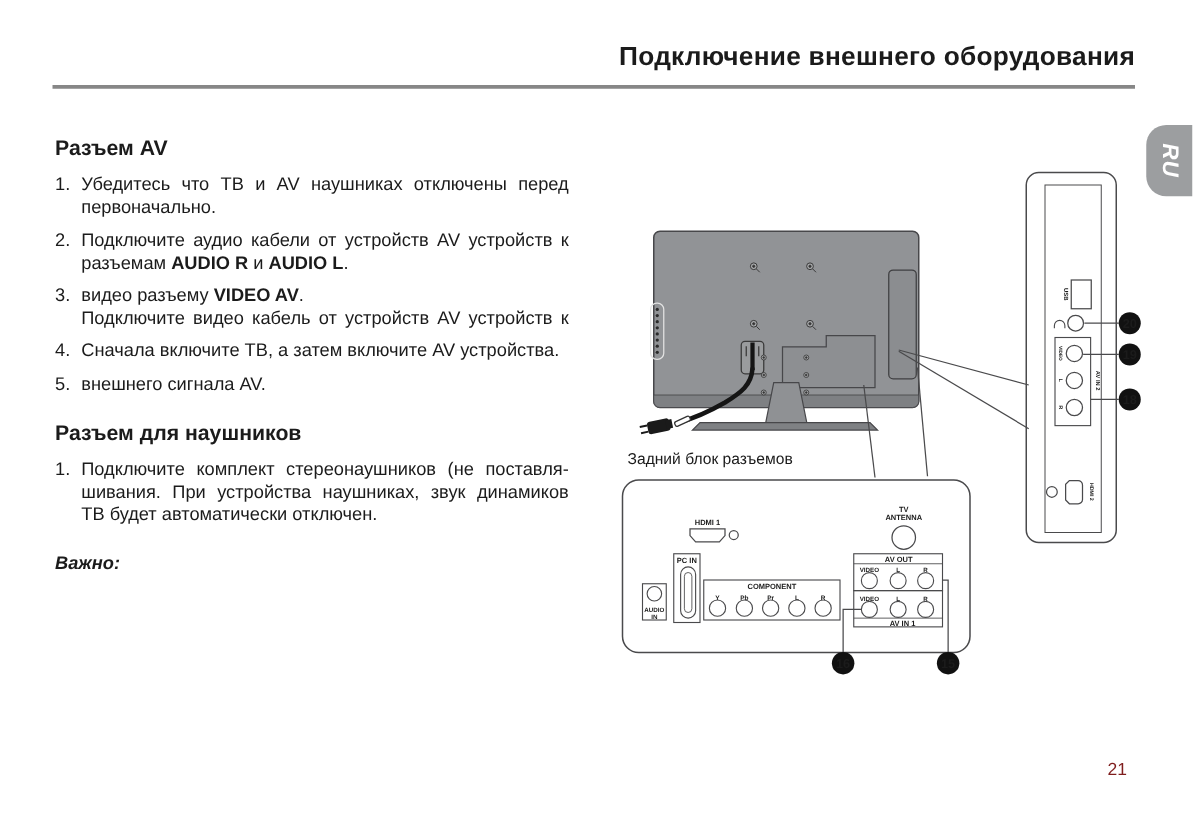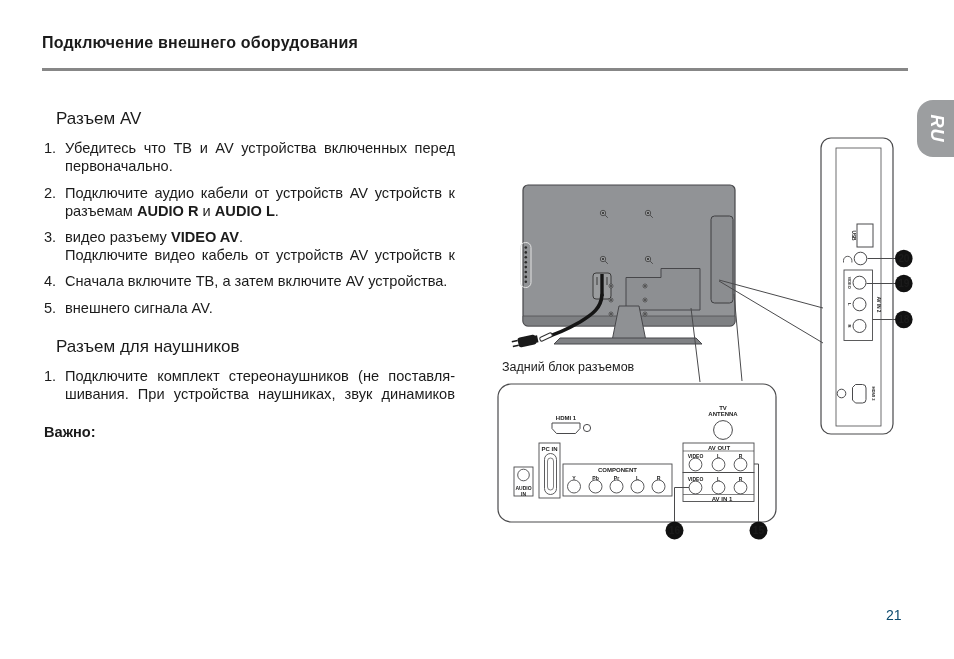--- a/index.html
+++ b/index.html
@@ -1,50 +1,50 @@
 <!DOCTYPE html>
 <html><head>
 <meta charset="utf-8">
 <style>
   html,body{margin:0;padding:0}
   body{width:954px;height:659px;background:#ffffff;position:relative;overflow:hidden;
        font-family:"Liberation Sans",sans-serif;color:#1b1b1b;}
-  #title{position:absolute;top:34px;left:42px;width:866px;
-         font-size:16px;font-weight:bold;letter-spacing:.2px;}
+  #title{position:absolute;top:34px;left:42px;width:866px;text-align:right;
+         font-size:21px;font-weight:bold;letter-spacing:.2px;}
   #title-rule{position:absolute;top:68px;left:42px;width:866px;height:2.5px;background:#878787;}
   #col{position:absolute;left:44px;top:110px;width:411px;font-size:14.6px;line-height:18.2px;}
-  #col h2{font-size:17px;margin:0 0 11px 12px;font-weight:normal;}
+  #col h2{font-size:17px;margin:0 0 11px 0;font-weight:bold;}
   #col h2.hp{margin-top:21px;}
   .item{display:flex;margin-bottom:8px;}
   .num{width:21px;flex:none;}
   .txt{flex:1;}
   .line.j{text-align:justify;text-align-last:justify;}
   .b{font-weight:bold;text-align:right;}
-  #important{font-weight:bold;margin-top:20px;}
+  #important{font-weight:bold;margin-top:20px;font-style:italic;}
   #ru-tab{position:absolute;right:0;top:100px;width:37px;height:57px;background:#9c9ea0;
           border-radius:16px 0 0 16px;display:flex;align-items:center;justify-content:center;}
   #ru-tab span{transform:rotate(90deg);color:#fff;font-weight:bold;font-style:italic;
                font-size:18px;letter-spacing:1px;}
-  #pageno{position:absolute;top:607px;left:886px;font-size:14px;color:#0c4a6e;}
+  #pageno{position:absolute;top:607px;left:886px;font-size:14px;color:#7f1d1d;}
   #diagram{position:absolute;left:0;top:0;}
   text{font-family:"Liberation Sans",sans-serif;fill:#1b1b1b;}
 </style>
 </head>
 <body>
 
 <div id="title">Подключение внешнего оборудования</div>
 <div id="title-rule"></div>
 
 <div id="col">
   <h2>Разъем AV</h2>
   <div>
       <div class="item">
         <span class="num">1.</span>
         <div class="txt">
-          <div class="line j"><span>Убедитесь что ТВ и AV устройства включенных перед</span></div>
+          <div class="line j"><span>Убедитесь что ТВ и AV наушниках отключены перед</span></div>
           <div class="line"><span>первоначально.</span></div>
         </div>
       </div>
       <div class="item">
         <span class="num">2.</span>
         <div class="txt">
           <div class="line j"><span>Подключите аудио кабели от устройств AV устройств к</span></div>
           <div class="line"><span>разъемам </span><span class="b">AUDIO R</span><span> и </span><span class="b">AUDIO L</span><span>.</span></div>
         </div>
       </div>
@@ -68,20 +68,21 @@
         </div>
       </div>
     </div>
   <h2 class="hp">Разъем для наушников</h2>
   <div>
       <div class="item">
         <span class="num">1.</span>
         <div class="txt">
           <div class="line j"><span>Подключите комплект стереонаушников (не поставля-</span></div>
           <div class="line j"><span>шивания. При устройства наушниках, звук динамиков</span></div>
+          <div class="line"><span>ТВ будет автоматически отключен.</span></div>
         </div>
       </div>
     </div>
   <div id="important">
     <div class="line">Важно:</div>
   </div>
 </div>
 
 <svg id="diagram" width="954" height="659" viewBox="0 0 954 659">
 

